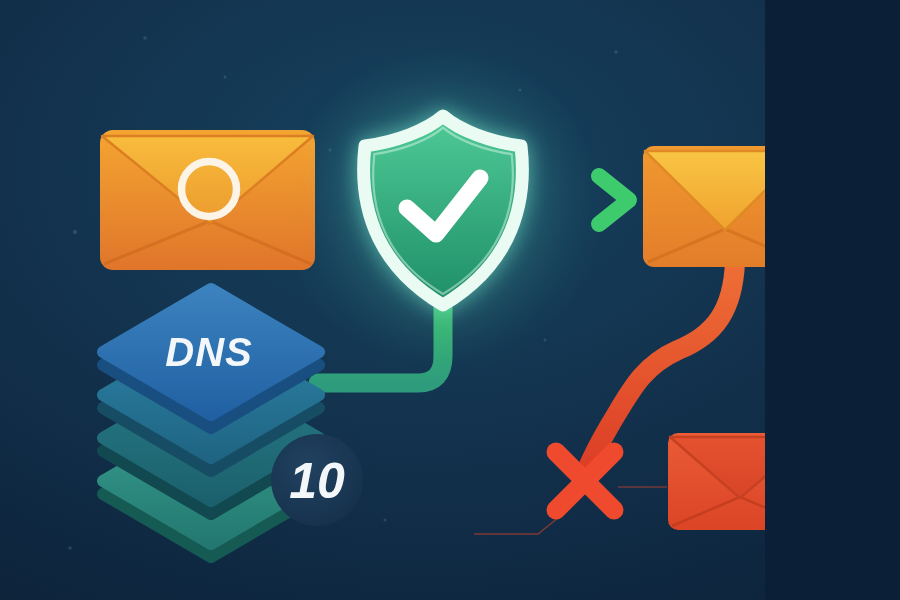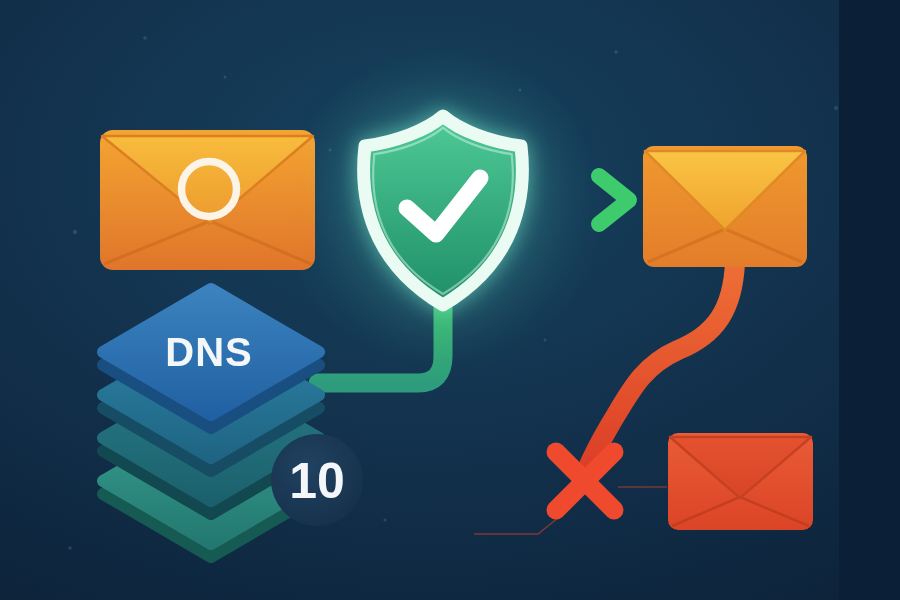--- a/index.html
+++ b/index.html
@@ -1,19 +1,20 @@
 <!DOCTYPE html>
 <html><head>
 <meta charset="utf-8">
 <style>
   html,body{margin:0;padding:0;background:#0B2036;}
   .stage{
-    position:relative;width:839px;height:600px;overflow:hidden;
+    position:relative;width:765px;height:600px;overflow:hidden;
     background:#15803d;
     font-family:"Liberation Sans", sans-serif;
+    font-style:italic;
   }
   .stage svg{display:block;width:900px;height:600px;}
   .dns-label{
     font-family:"Liberation Sans", sans-serif;
     font-weight:700;font-size:40px;letter-spacing:1px;fill:#F3F7FA;
   }
   .badge-label{
     font-family:"Liberation Sans", sans-serif;
     font-weight:600;font-size:50px;fill:#F4F7FA;
   }

